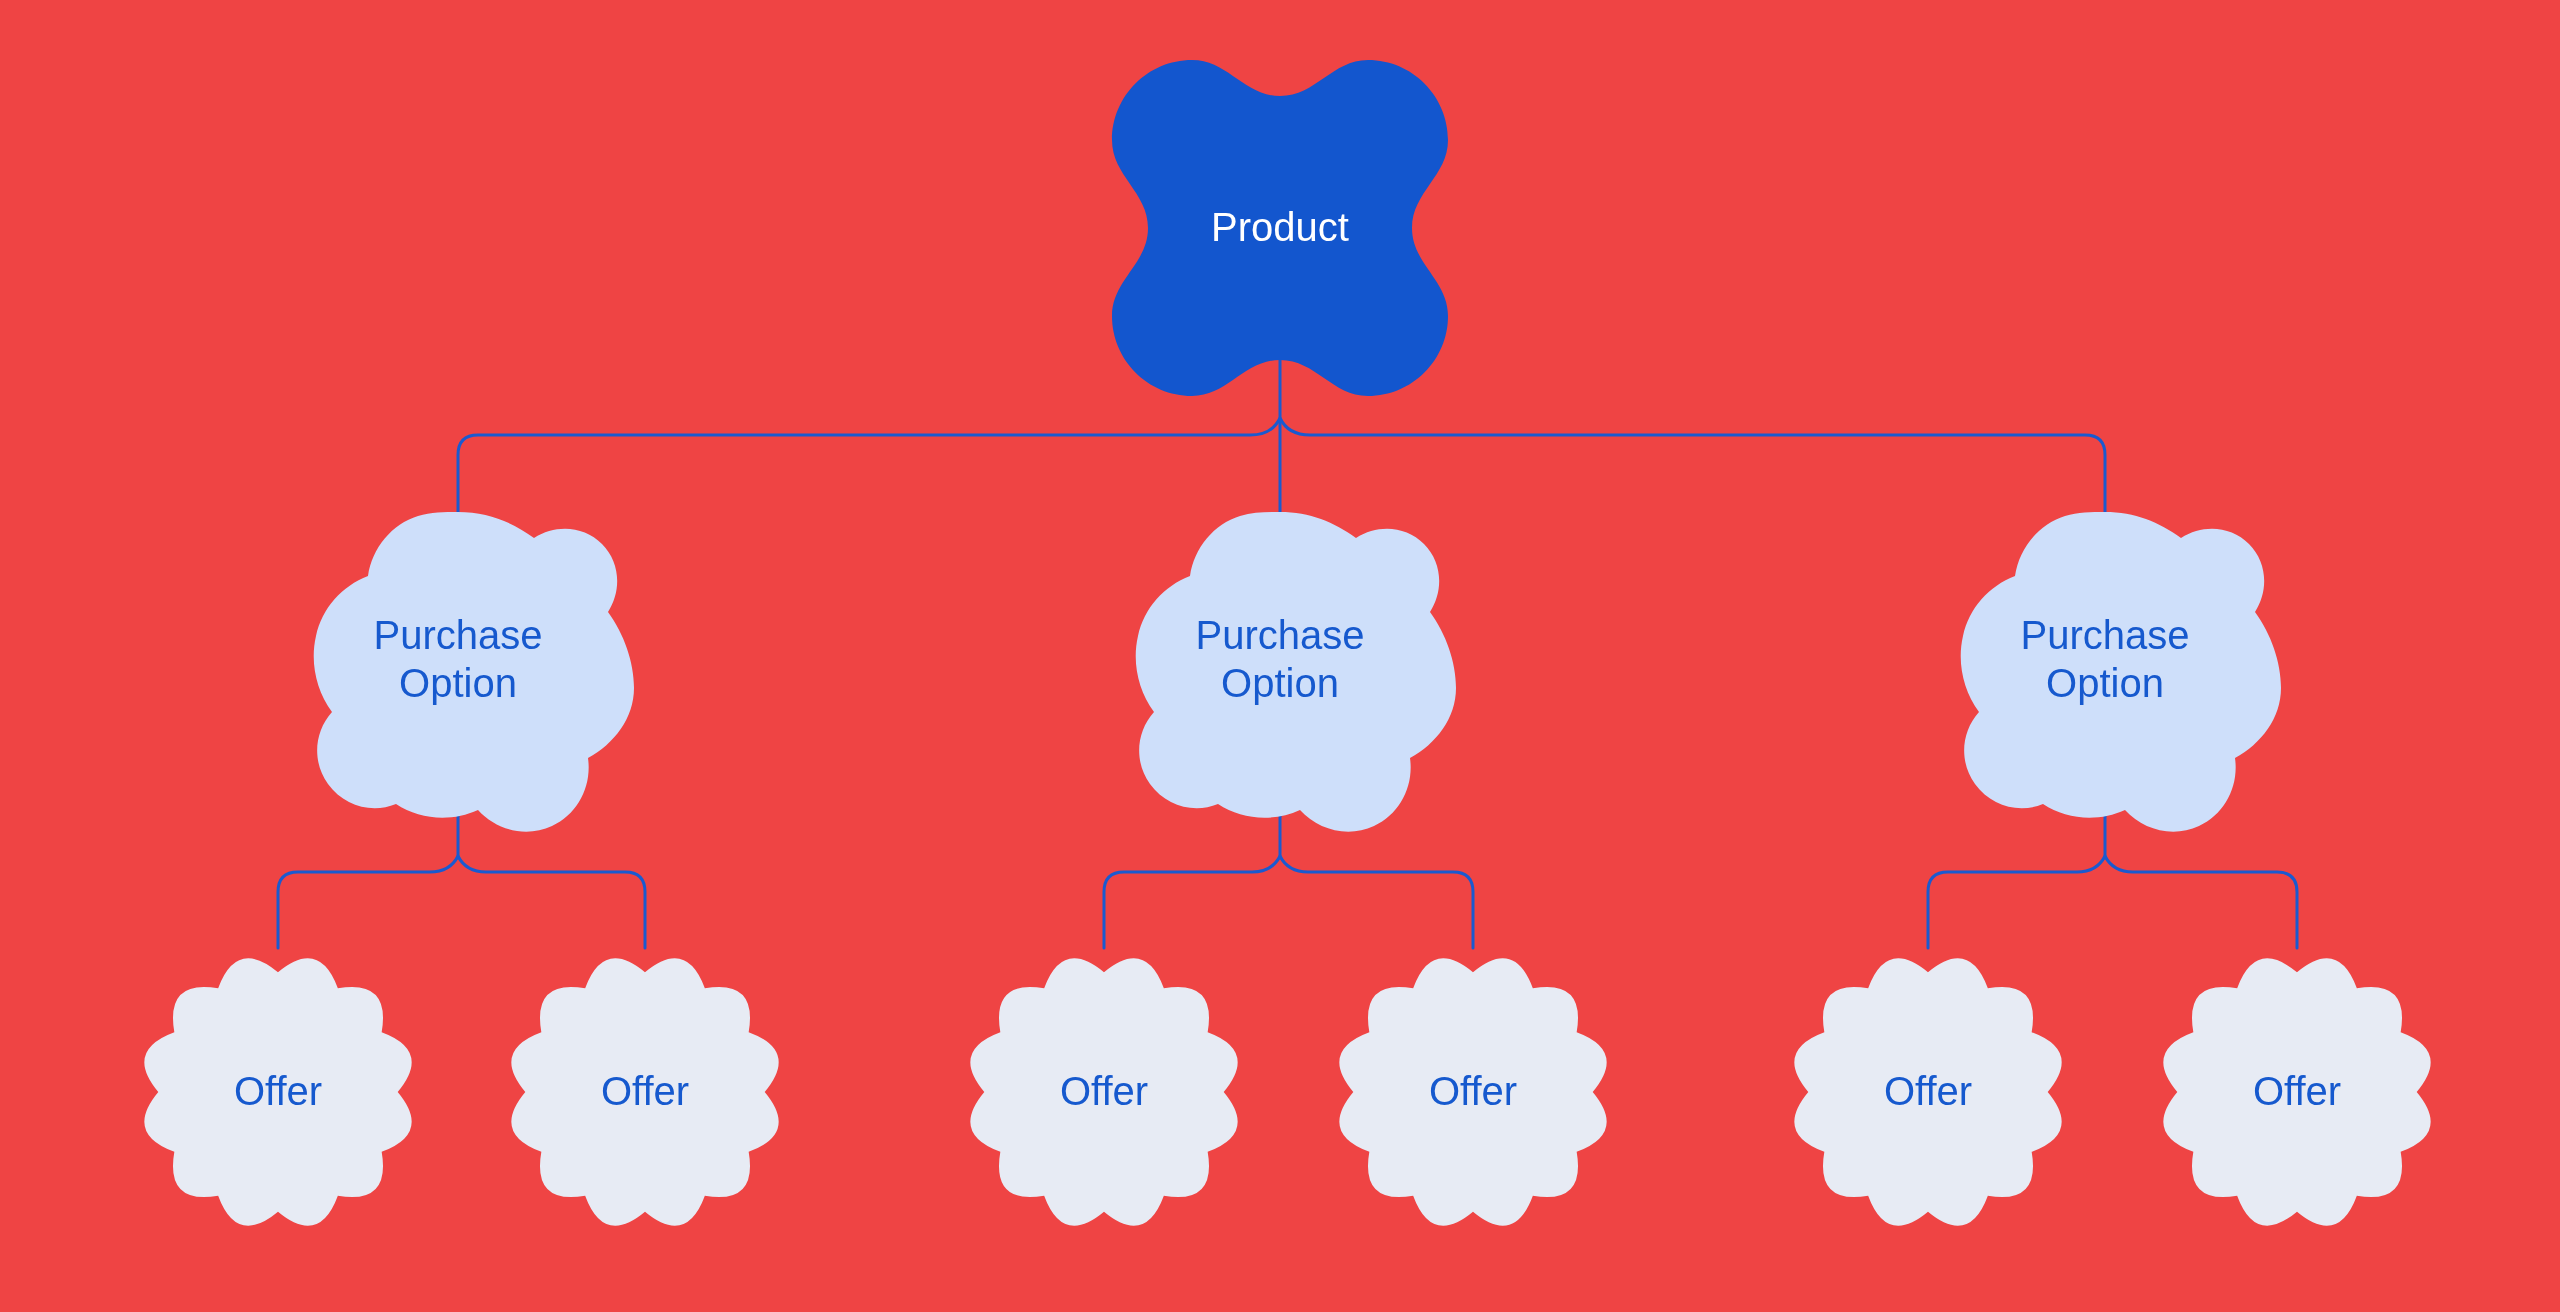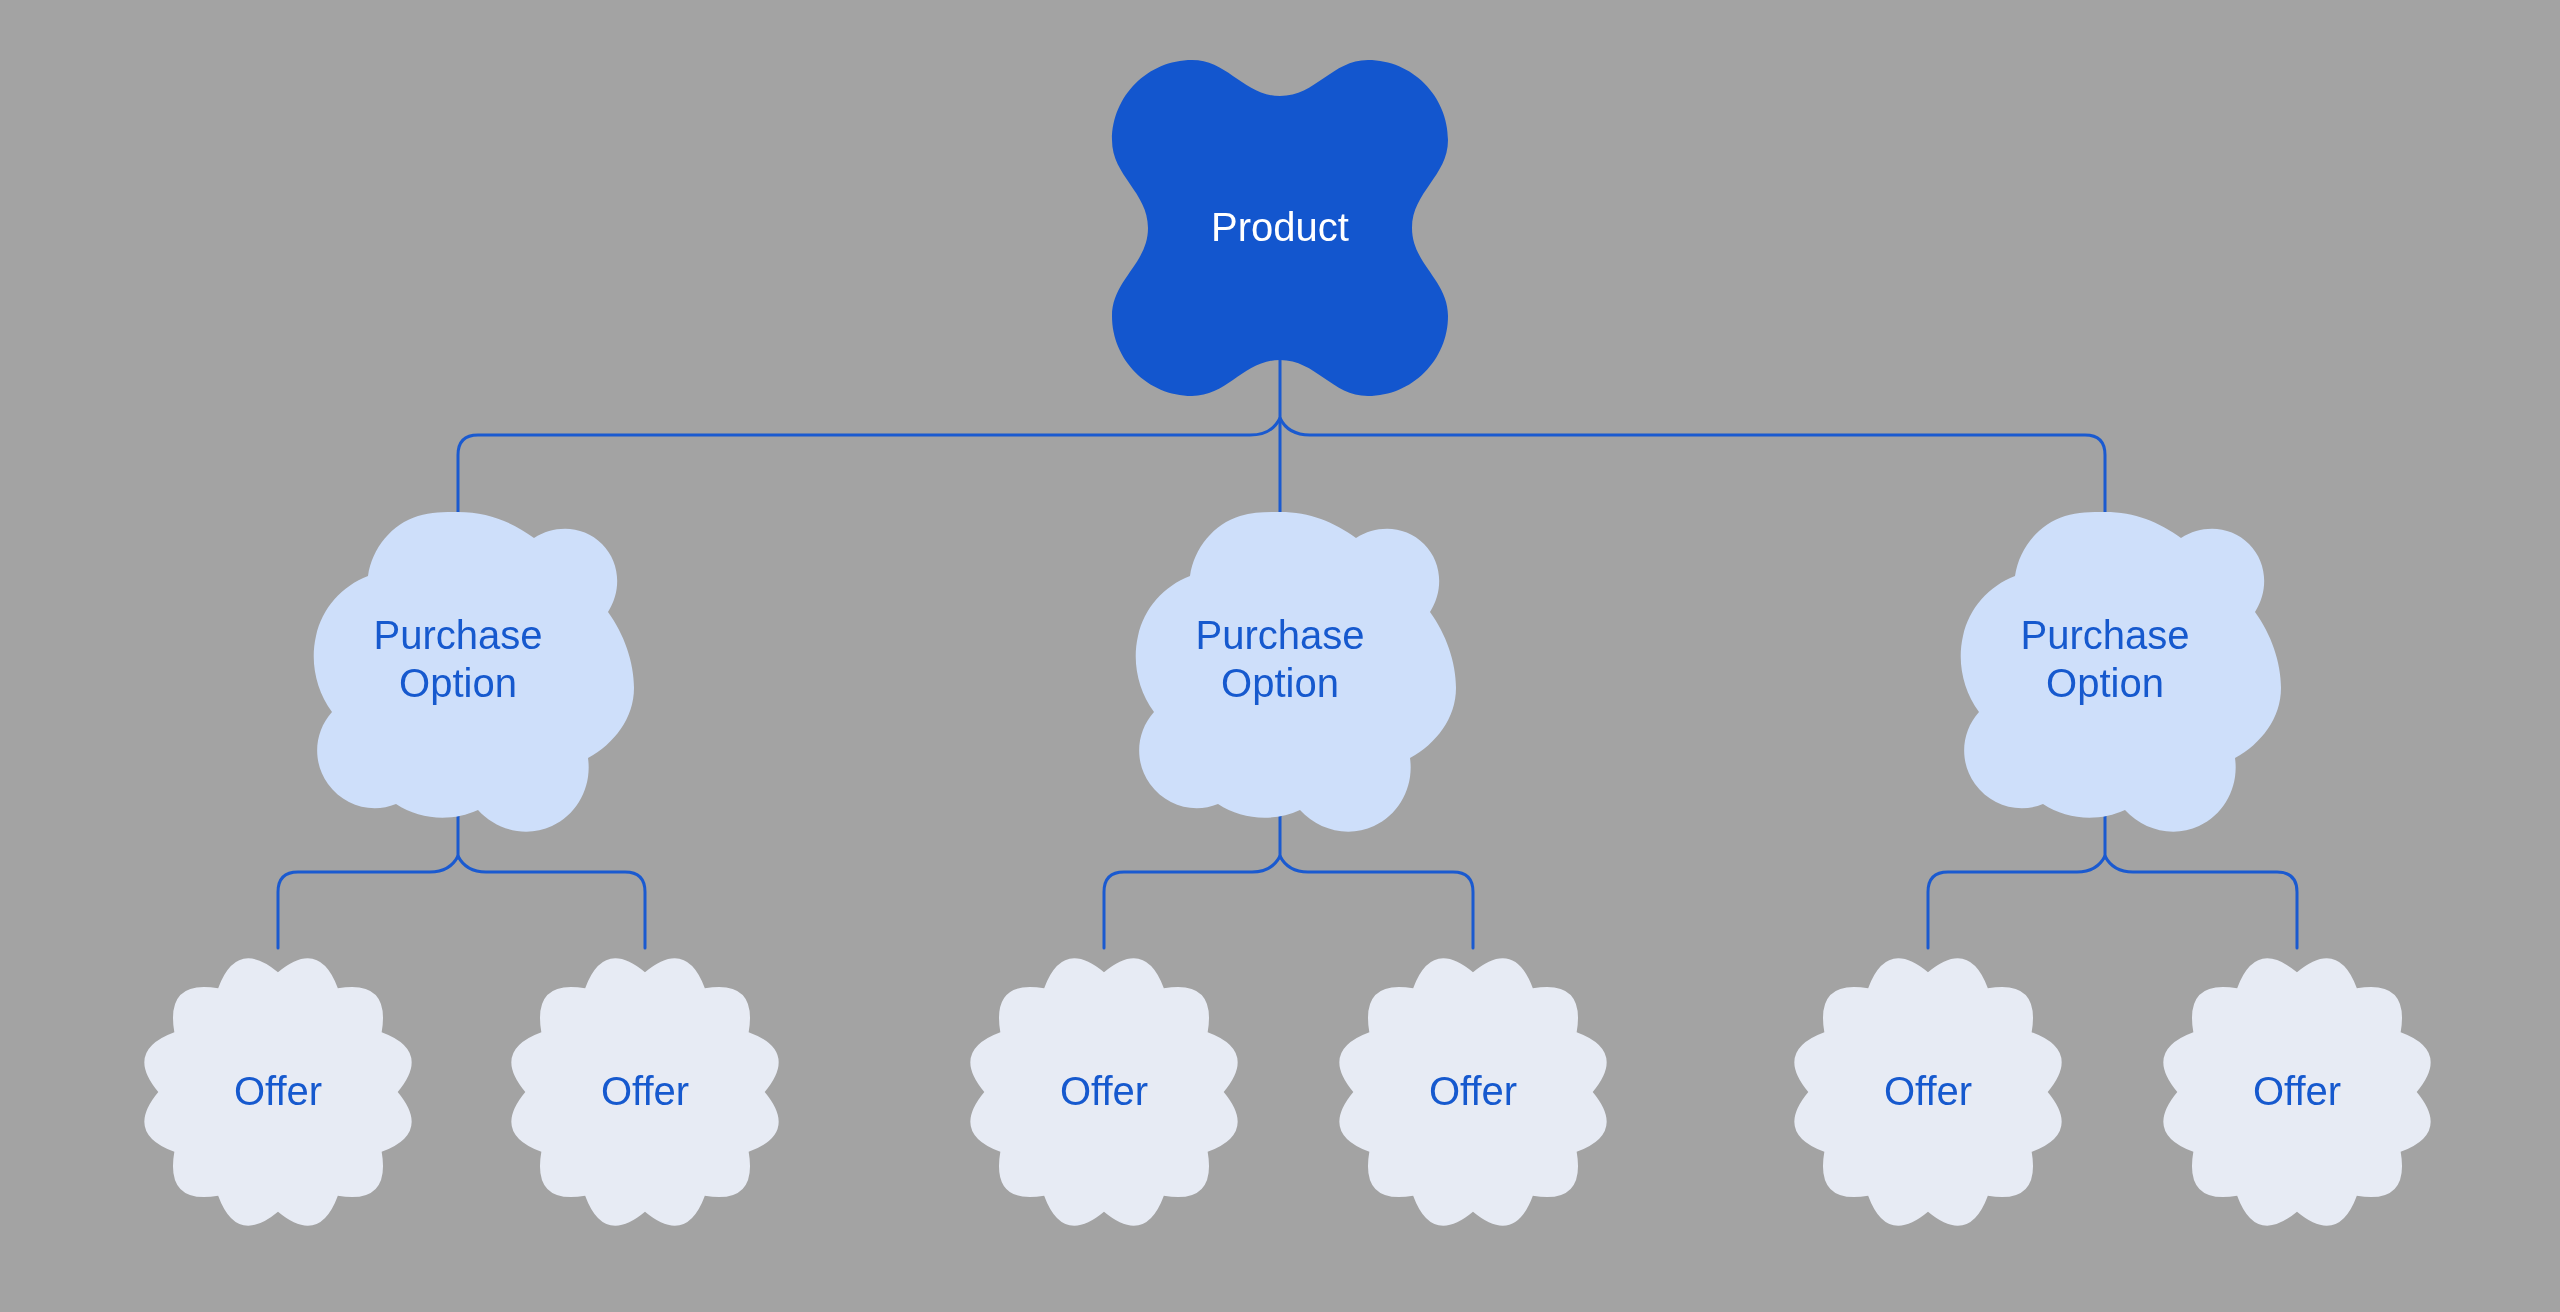--- a/index.html
+++ b/index.html
@@ -7,21 +7,21 @@
     padding: 0;
     background: #ffffff;
   }
   body {
     font-family: "Liberation Sans", sans-serif;
   }
   #diagram-root {
     position: relative;
     width: 2560px;
     height: 1312px;
-    background: #a3a3a3;
+    background: #ef4444;
     overflow: hidden;
   }
   #diagram-svg {
     position: absolute;
     top: 0;
     left: 0;
     width: 2560px;
     height: 1312px;
     display: block;
   }

